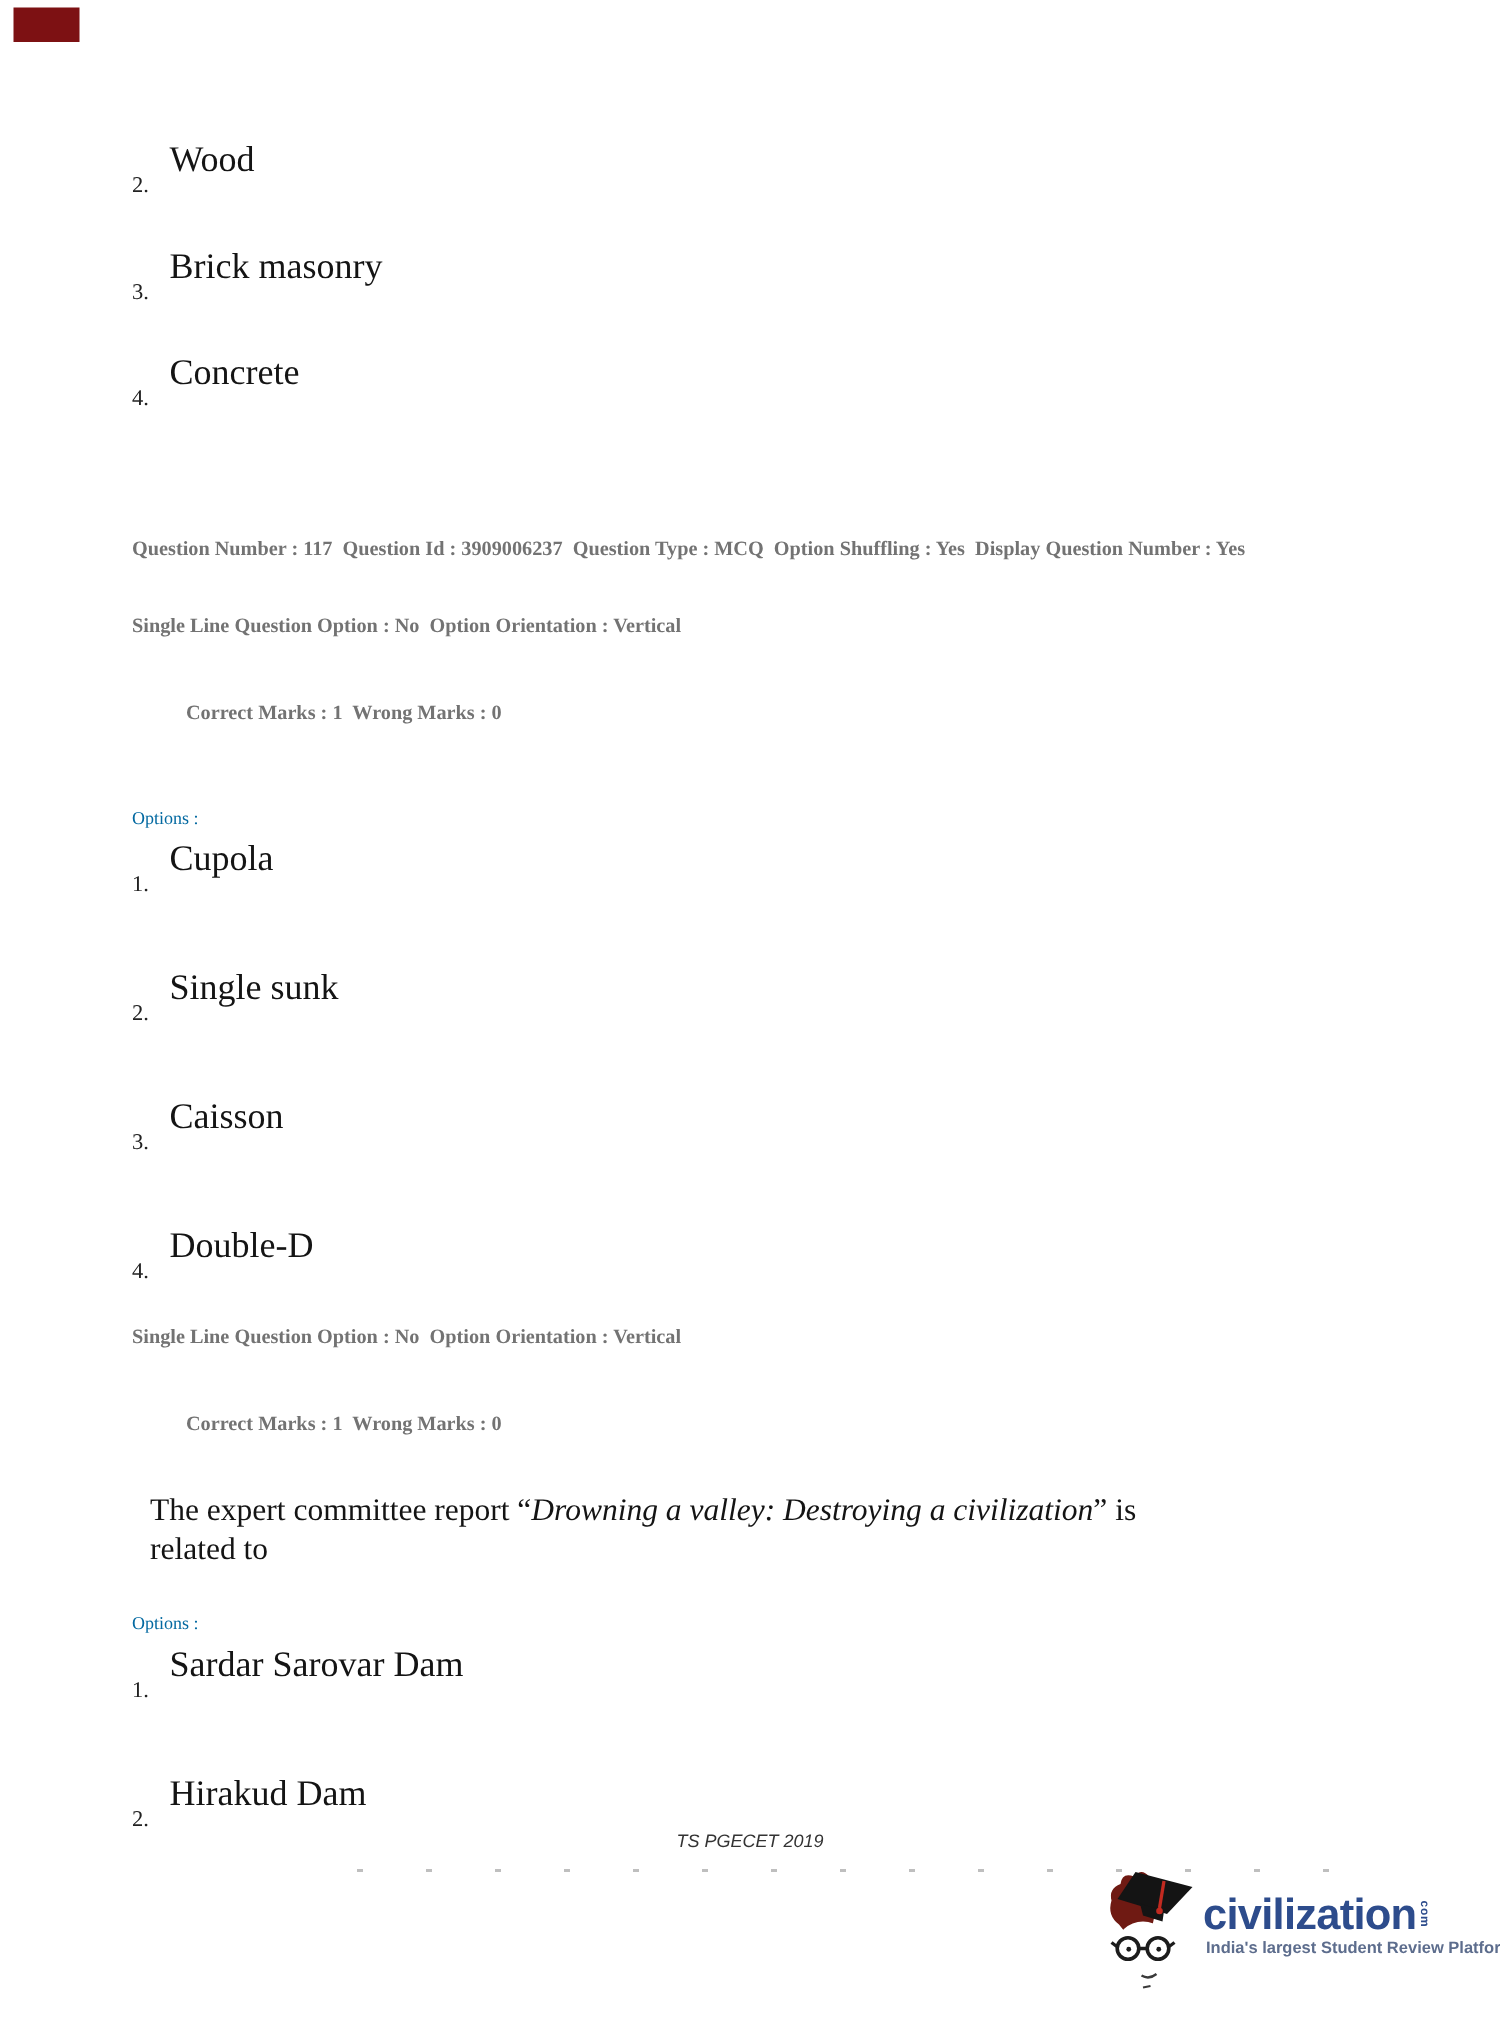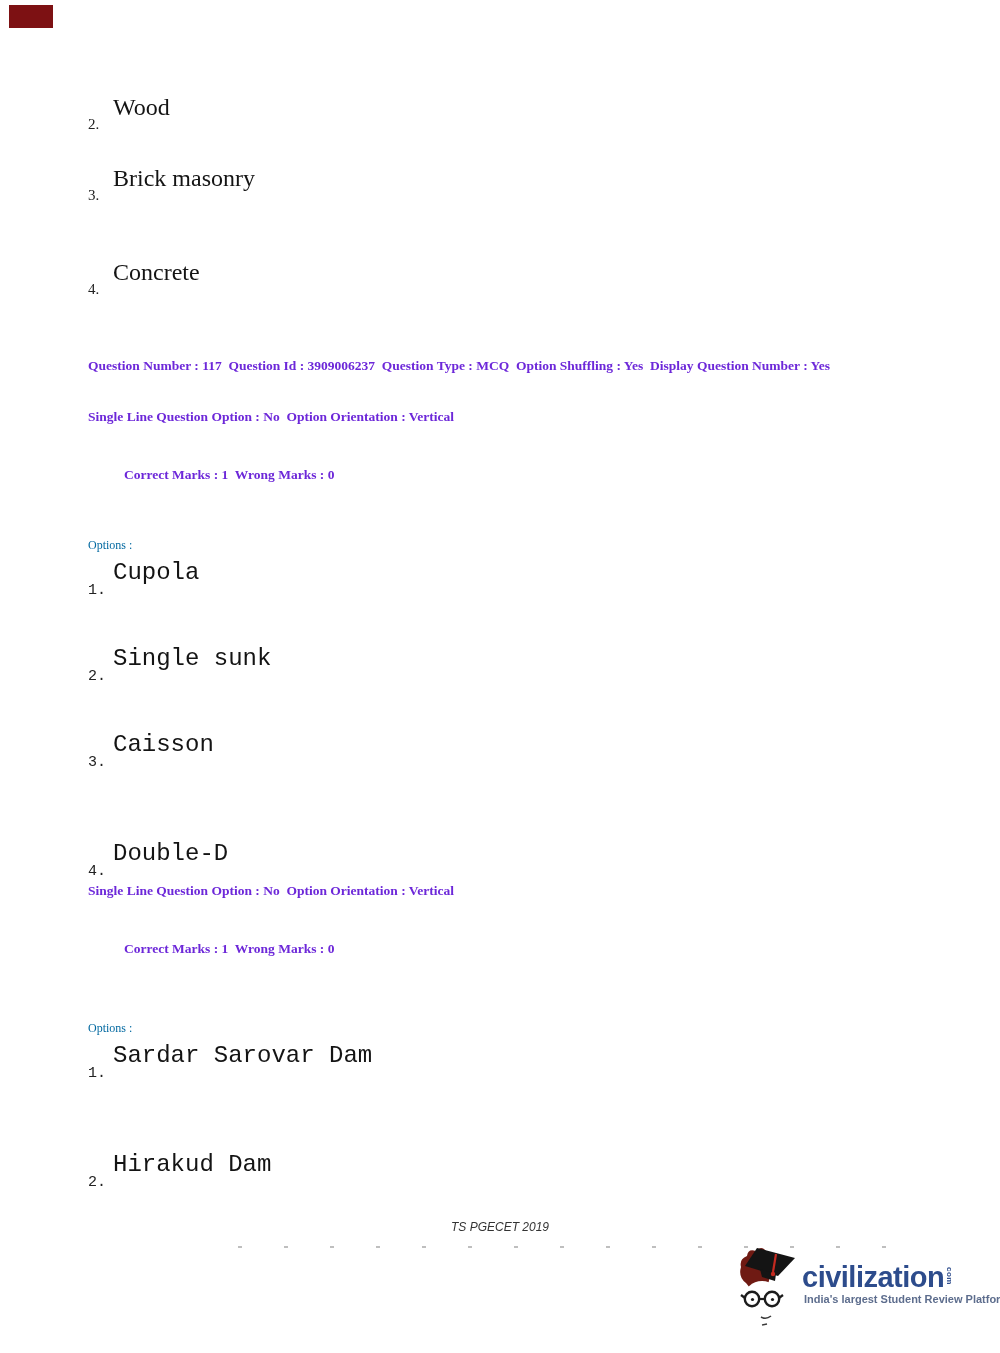--- a/index.html
+++ b/index.html
@@ -15,32 +15,32 @@
   }
   .corner-mark {
     position:absolute; left:9px; top:5px;
     width:44px; height:23px;
     background:#7d1113;
   }
   .block { position:absolute; left:88px; width:824px; }
 
   
   .opt { position:relative; padding-left:25px; height:71px; }
-  .opt--roomy { height:86px;font-family:Liberation Mono, monospace; }
-  .opt:last-child { height:auto;margin-top:23px; }
+  .opt--roomy { height:86px; }
+  .opt:last-child { height:auto; }
   .opt-label { font-size:24px; line-height:30px; color:#141414; }
   .opt-num {
     position:absolute; left:0; top:24px;
     font-size:15px; color:#222;
   }
 
   
   .meta {
     font-weight:bold; font-size:13.5px; line-height:17px;
-    color:#6d28d9; white-space:pre-wrap;
+    color:#737373; white-space:pre-wrap;
   }
   .meta-marks { margin-top:7px;margin-left:36px; }
 
   .qtext {
     margin-top:2px; padding-left:12px;
     font-size:21px; line-height:26px; color:#141414;
     white-space:pre-line;
   }
   .qtext em { font-style:italic; }
 
@@ -135,20 +135,22 @@
         <span class="opt-num">4.</span>
       </div>
     </div>
   </section>
 
   <section class="block" style="top:848px;">
     <div class="meta">
       <div>Single Line Question Option : No  Option Orientation : Vertical</div>
       <div class="meta-marks">Correct Marks : 1  Wrong Marks : 0</div>
     </div>
+    <div class="qtext"><span>The expert committee report “</span><em>Drowning a valley: Destroying a civilization</em><span>” is
+related to</span></div>
     <div class="opts-label opts-label--q118">Options :</div>
     <div class="opts">
       <div class="opt opt--roomy">
         <span class="opt-label">Sardar Sarovar Dam</span>
         <span class="opt-num">1.</span>
       </div>
       <div class="opt opt--roomy">
         <span class="opt-label">Hirakud Dam</span>
         <span class="opt-num">2.</span>
       </div>

